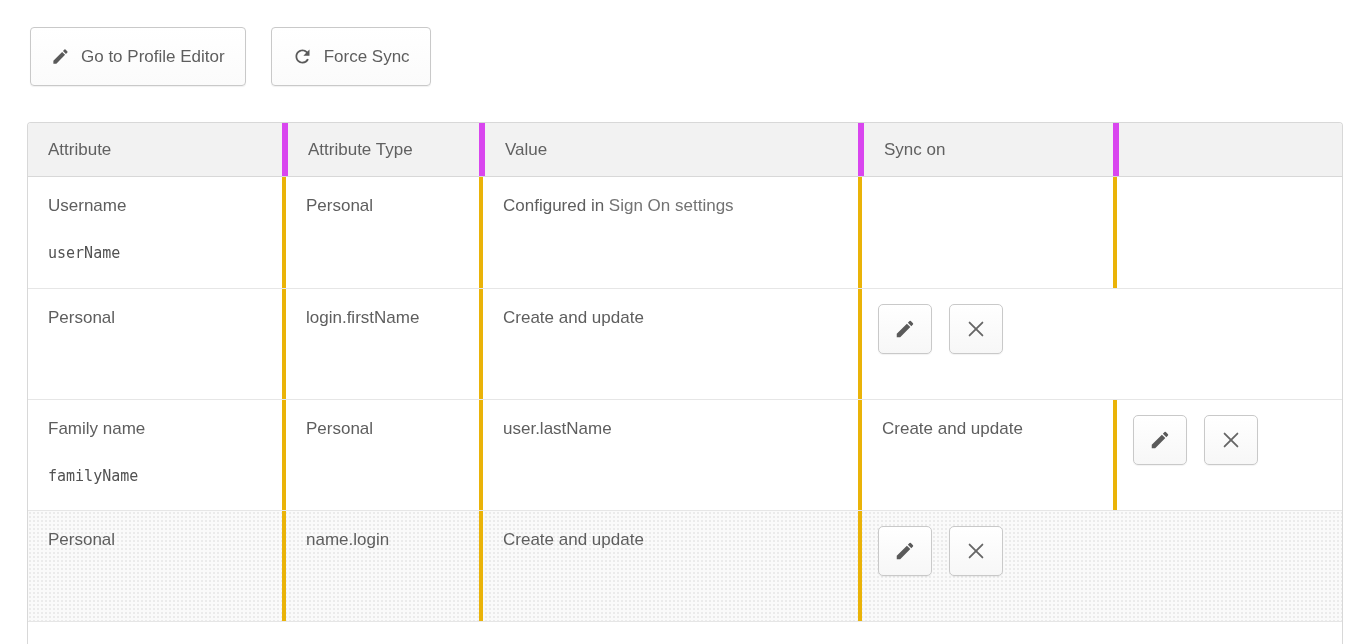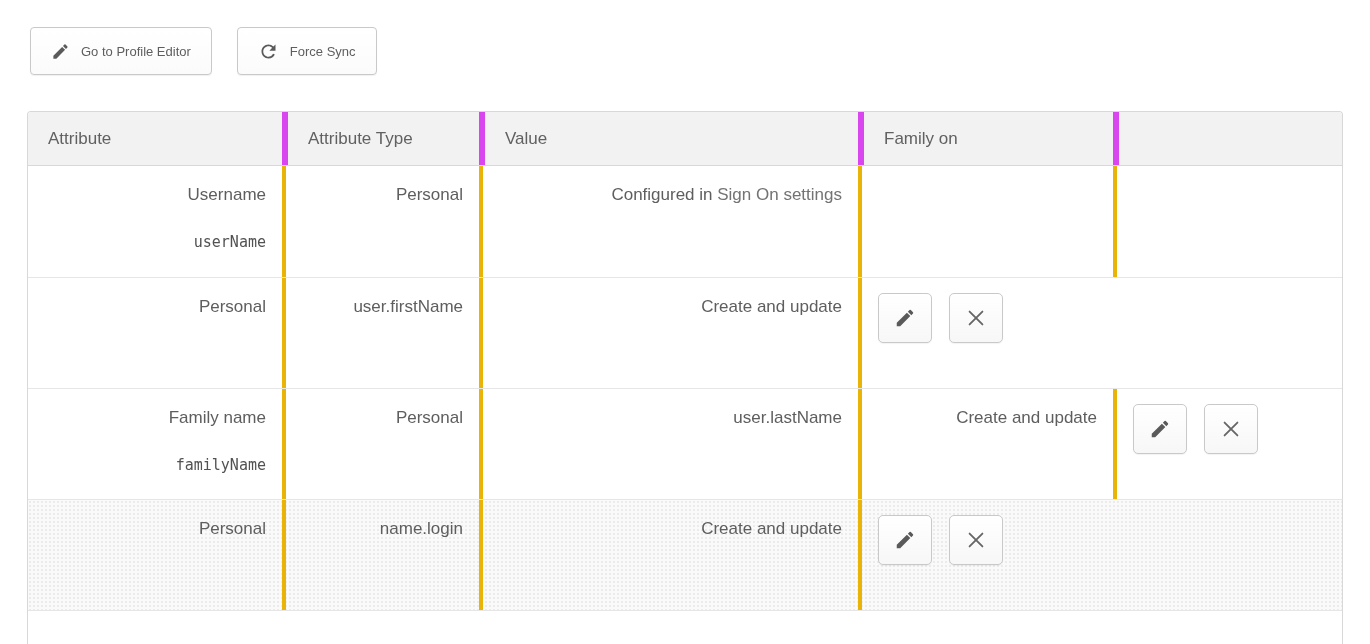--- a/index.html
+++ b/index.html
@@ -3,26 +3,26 @@
 <meta charset="utf-8">
 <style>
   * { margin: 0; padding: 0; box-sizing: border-box; }
   html, body { width: 1370px; height: 644px; background: #ffffff; overflow: hidden; }
   body { font-family: "Liberation Sans", sans-serif; color: #5e5e5e; }
 
   
   .toolbar { padding: 27px 0 0 30px; display: flex; gap: 25px; }
   .tb-btn {
     display: inline-flex; align-items: center; gap: 11px;
-    height: 48px; padding: 0 20px;
+    height: 59px; padding: 0 20px;
     background: linear-gradient(#ffffff, #fbfbfb);
     border: 1px solid #c9c9c9; border-radius: 4px;
     box-shadow: 0 1px 1px rgba(0,0,0,0.06);
     font-family: "Liberation Sans", sans-serif;
-    font-size: 13px; color: #5e5e5e; cursor: pointer;
+    font-size: 17px; color: #5e5e5e; cursor: pointer;
   }
   .tb-btn svg { display: block; }
 
   
   .table-wrap {
     margin: 36px 27px 0 27px;
     width: 1316px;
     border: 1px solid #d8d8d8;
     border-bottom: none;
     border-radius: 4px 4px 0 0;
@@ -46,21 +46,20 @@
 
   .trow {
     height: 111px;
     background: #ffffff;
   }
   .trow + .trow { border-top: 1px solid #e6e6e6; }
   .trow .cell {
     padding: 18px 16px 0 20px;
     font-size: 17px; color: #5e5e5e;
     line-height: 22px;
-    text-align: right;
   }
   .trow .cell + .cell { border-left: 4px solid #eab308; }
   .trow.highlight {
     background-color: #fafafa;
     background-image: radial-gradient(#ebebeb 1px, transparent 1px);
     background-size: 4px 4px;
   }
   .attr-var {
     font-family: "DejaVu Sans Mono", monospace;
     font-size: 15px; color: #525252;
@@ -103,40 +102,40 @@
     <span>Force Sync</span>
   </button>
 </div>
 
 <div class="table-wrap">
 
   <div class="grid-row thead">
     <div class="cell">Attribute</div>
     <div class="cell">Attribute Type</div>
     <div class="cell">Value</div>
-    <div class="cell">Family on</div>
+    <div class="cell">Sync on</div>
     <div class="cell"></div>
   </div>
 
   <div class="grid-row trow">
     <div class="cell">
       <div>Username</div>
       <div class="attr-var">userName</div>
     </div>
     <div class="cell">Personal</div>
     <div class="cell">
       <span>Configured in </span><a class="value-link">Sign On settings</a>
     </div>
     <div class="cell"></div>
     <div class="cell"></div>
   </div>
 
   <div class="grid-row trow">
     <div class="cell">Personal</div>
-    <div class="cell">user.firstName</div>
+    <div class="cell">login.firstName</div>
     <div class="cell">Create and update</div>
     <div class="cell actions-cell">
       <button class="icon-btn">
         <span>
           <svg width="22" height="22" viewBox="0 0 24 24" fill="#5a5a5a">
             <path d="M3 17.25V21h3.75L17.81 9.94l-3.75-3.75L3 17.25zM20.71 7.04c.39-.39.39-1.02 0-1.41l-2.34-2.34a.9959.9959 0 0 0-1.41 0l-1.83 1.83 3.75 3.75 1.83-1.83z"></path>
           </svg>
         </span>
       </button>
       <button class="icon-btn">

